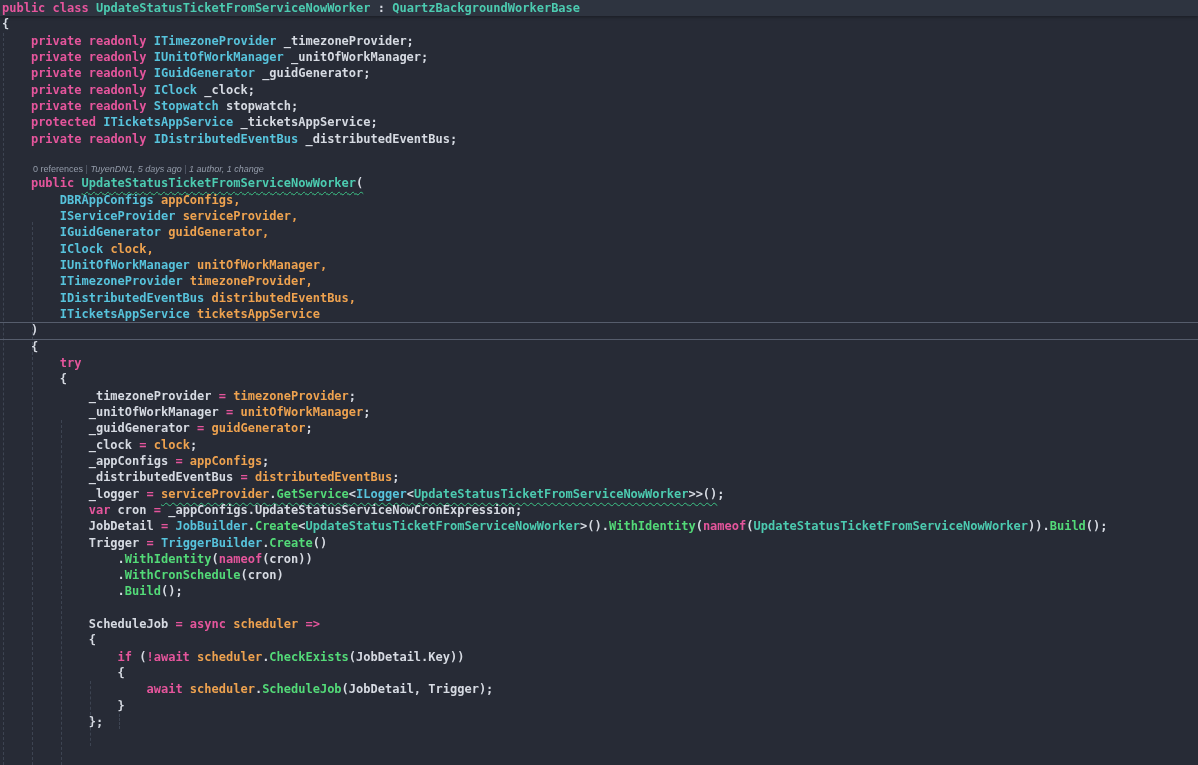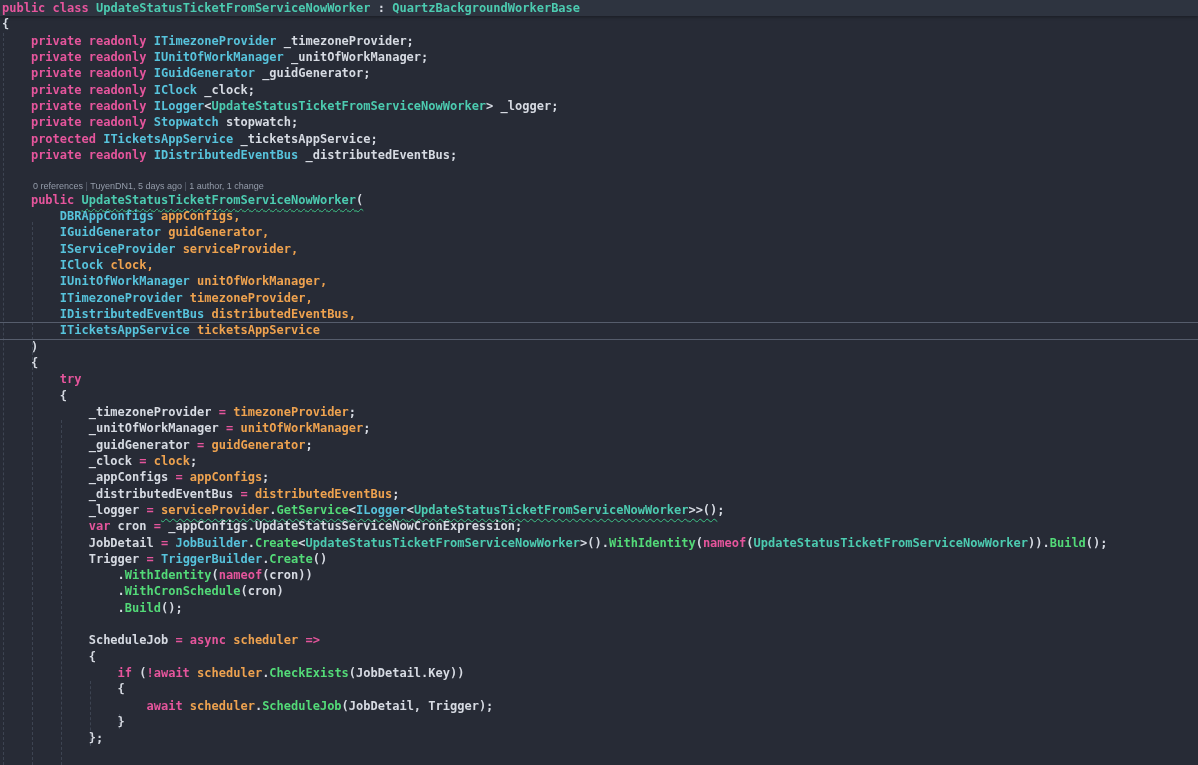--- a/index.html
+++ b/index.html
@@ -26,21 +26,21 @@
     font-family:"Liberation Sans",sans-serif;font-size:9px;font-weight:400;
     padding-left:33px;color:var(--codelens,#949caa);
   }
   .tok{display:inline;}
   .tok.kw{color:var(--kw,#e5559c);}
   .tok.typ{color:var(--typ,#57c3dc);margin-top:11px;}
   .tok.cls{color:var(--cls,#4ccbb0);}
   .tok.fn{color:var(--fn,#53da78);}
   .tok.par{color:var(--par,#eea24f);}
   .tok.def{color:var(--fg,#d6dae2);}
-  .tok.cl{color:var(--codelens,#949caa);}
+  .tok.cl{color:var(--codelens,#949caa);font-style:italic;}
   .tok.cl-link{color:var(--codelens,#949caa);text-align:right;}
   .tok.cl-sep{color:var(--codelens_sep,#5b6270);}
   .tok.sq{
     text-decoration-line:underline;
     text-decoration-style:wavy;
     text-decoration-color:var(--squiggle,#3cc487);
     text-decoration-thickness:1px;
     text-underline-offset:3.5px;
   }
   .guide{
@@ -58,30 +58,29 @@
 <body>
 
 <div class="editor">
   <div class="code">
       <div class="line sticky"><span class="tok kw">public</span><span class="tok def"> </span><span class="tok kw">class</span><span class="tok def"> </span><span class="tok cls">UpdateStatusTicketFromServiceNowWorker</span><span class="tok def"> : </span><span class="tok cls">QuartzBackgroundWorkerBase</span></div>
       <div class="line"><span class="tok def">{</span></div>
       <div class="line"><span class="tok def">    </span><span class="tok kw">private</span><span class="tok def"> </span><span class="tok kw">readonly</span><span class="tok def"> </span><span class="tok typ">ITimezoneProvider</span><span class="tok def"> _timezoneProvider;</span></div>
       <div class="line"><span class="tok def">    </span><span class="tok kw">private</span><span class="tok def"> </span><span class="tok kw">readonly</span><span class="tok def"> </span><span class="tok typ">IUnitOfWorkManager</span><span class="tok def"> _unitOfWorkManager;</span></div>
       <div class="line"><span class="tok def">    </span><span class="tok kw">private</span><span class="tok def"> </span><span class="tok kw">readonly</span><span class="tok def"> </span><span class="tok typ">IGuidGenerator</span><span class="tok def"> _guidGenerator;</span></div>
       <div class="line"><span class="tok def">    </span><span class="tok kw">private</span><span class="tok def"> </span><span class="tok kw">readonly</span><span class="tok def"> </span><span class="tok typ">IClock</span><span class="tok def"> _clock;</span></div>
-      <div class="line"><span class="tok def">    </span><span class="tok kw">private</span><span class="tok def"> </span><span class="tok kw">readonly</span><span class="tok def"> </span><span class="tok typ">ILogger</span><span class="tok def">&lt;</span><span class="tok cls">UpdateStatusTicketFromServiceNowWorker</span><span class="tok def">&gt; _logger;</span></div>
       <div class="line"><span class="tok def">    </span><span class="tok kw">private</span><span class="tok def"> </span><span class="tok kw">readonly</span><span class="tok def"> </span><span class="tok typ">Stopwatch</span><span class="tok def"> stopwatch;</span></div>
       <div class="line"><span class="tok def">    </span><span class="tok kw">protected</span><span class="tok def"> </span><span class="tok typ">ITicketsAppService</span><span class="tok def"> _ticketsAppService;</span></div>
       <div class="line"><span class="tok def">    </span><span class="tok kw">private</span><span class="tok def"> </span><span class="tok kw">readonly</span><span class="tok def"> </span><span class="tok typ">IDistributedEventBus</span><span class="tok def"> _distributedEventBus;</span></div>
       <div class="line"></div>
       <div class="line codelens"><span class="tok cl-link">0 references</span><span class="tok cl-sep"> | </span><span class="tok cl">TuyenDN1, 5 days ago</span><span class="tok cl-sep"> | </span><span class="tok cl">1 author, 1 change</span></div>
       <div class="line"><span class="tok def">    </span><span class="tok kw">public</span><span class="tok def"> </span><span class="tok cls sq">UpdateStatusTicketFromServiceNowWorker</span><span class="tok def sq">(</span></div>
       <div class="line"><span class="tok def">        </span><span class="tok typ">DBRAppConfigs</span><span class="tok def"> </span><span class="tok par">appConfigs,</span></div>
+      <div class="line"><span class="tok def">        </span><span class="tok typ">IServiceProvider</span><span class="tok def"> </span><span class="tok par">serviceProvider,</span></div>
       <div class="line"><span class="tok def">        </span><span class="tok typ">IGuidGenerator</span><span class="tok def"> </span><span class="tok par">guidGenerator,</span></div>
-      <div class="line"><span class="tok def">        </span><span class="tok typ">IServiceProvider</span><span class="tok def"> </span><span class="tok par">serviceProvider,</span></div>
       <div class="line"><span class="tok def">        </span><span class="tok typ">IClock</span><span class="tok def"> </span><span class="tok par">clock,</span></div>
       <div class="line"><span class="tok def">        </span><span class="tok typ">IUnitOfWorkManager</span><span class="tok def"> </span><span class="tok par">unitOfWorkManager,</span></div>
       <div class="line"><span class="tok def">        </span><span class="tok typ">ITimezoneProvider</span><span class="tok def"> </span><span class="tok par">timezoneProvider,</span></div>
       <div class="line"><span class="tok def">        </span><span class="tok typ">IDistributedEventBus</span><span class="tok def"> </span><span class="tok par">distributedEventBus,</span></div>
       <div class="line"><span class="tok def">        </span><span class="tok typ">ITicketsAppService</span><span class="tok def"> </span><span class="tok par">ticketsAppService</span></div>
       <div class="line"><span class="tok def">    )</span></div>
       <div class="line"><span class="tok def">    {</span></div>
       <div class="line"><span class="tok def">        </span><span class="tok kw">try</span></div>
       <div class="line"><span class="tok def">        {</span></div>
       <div class="line"><span class="tok def">            _timezoneProvider </span><span class="tok kw">=</span><span class="tok def"> </span><span class="tok par">timezoneProvider</span><span class="tok def">;</span></div>

